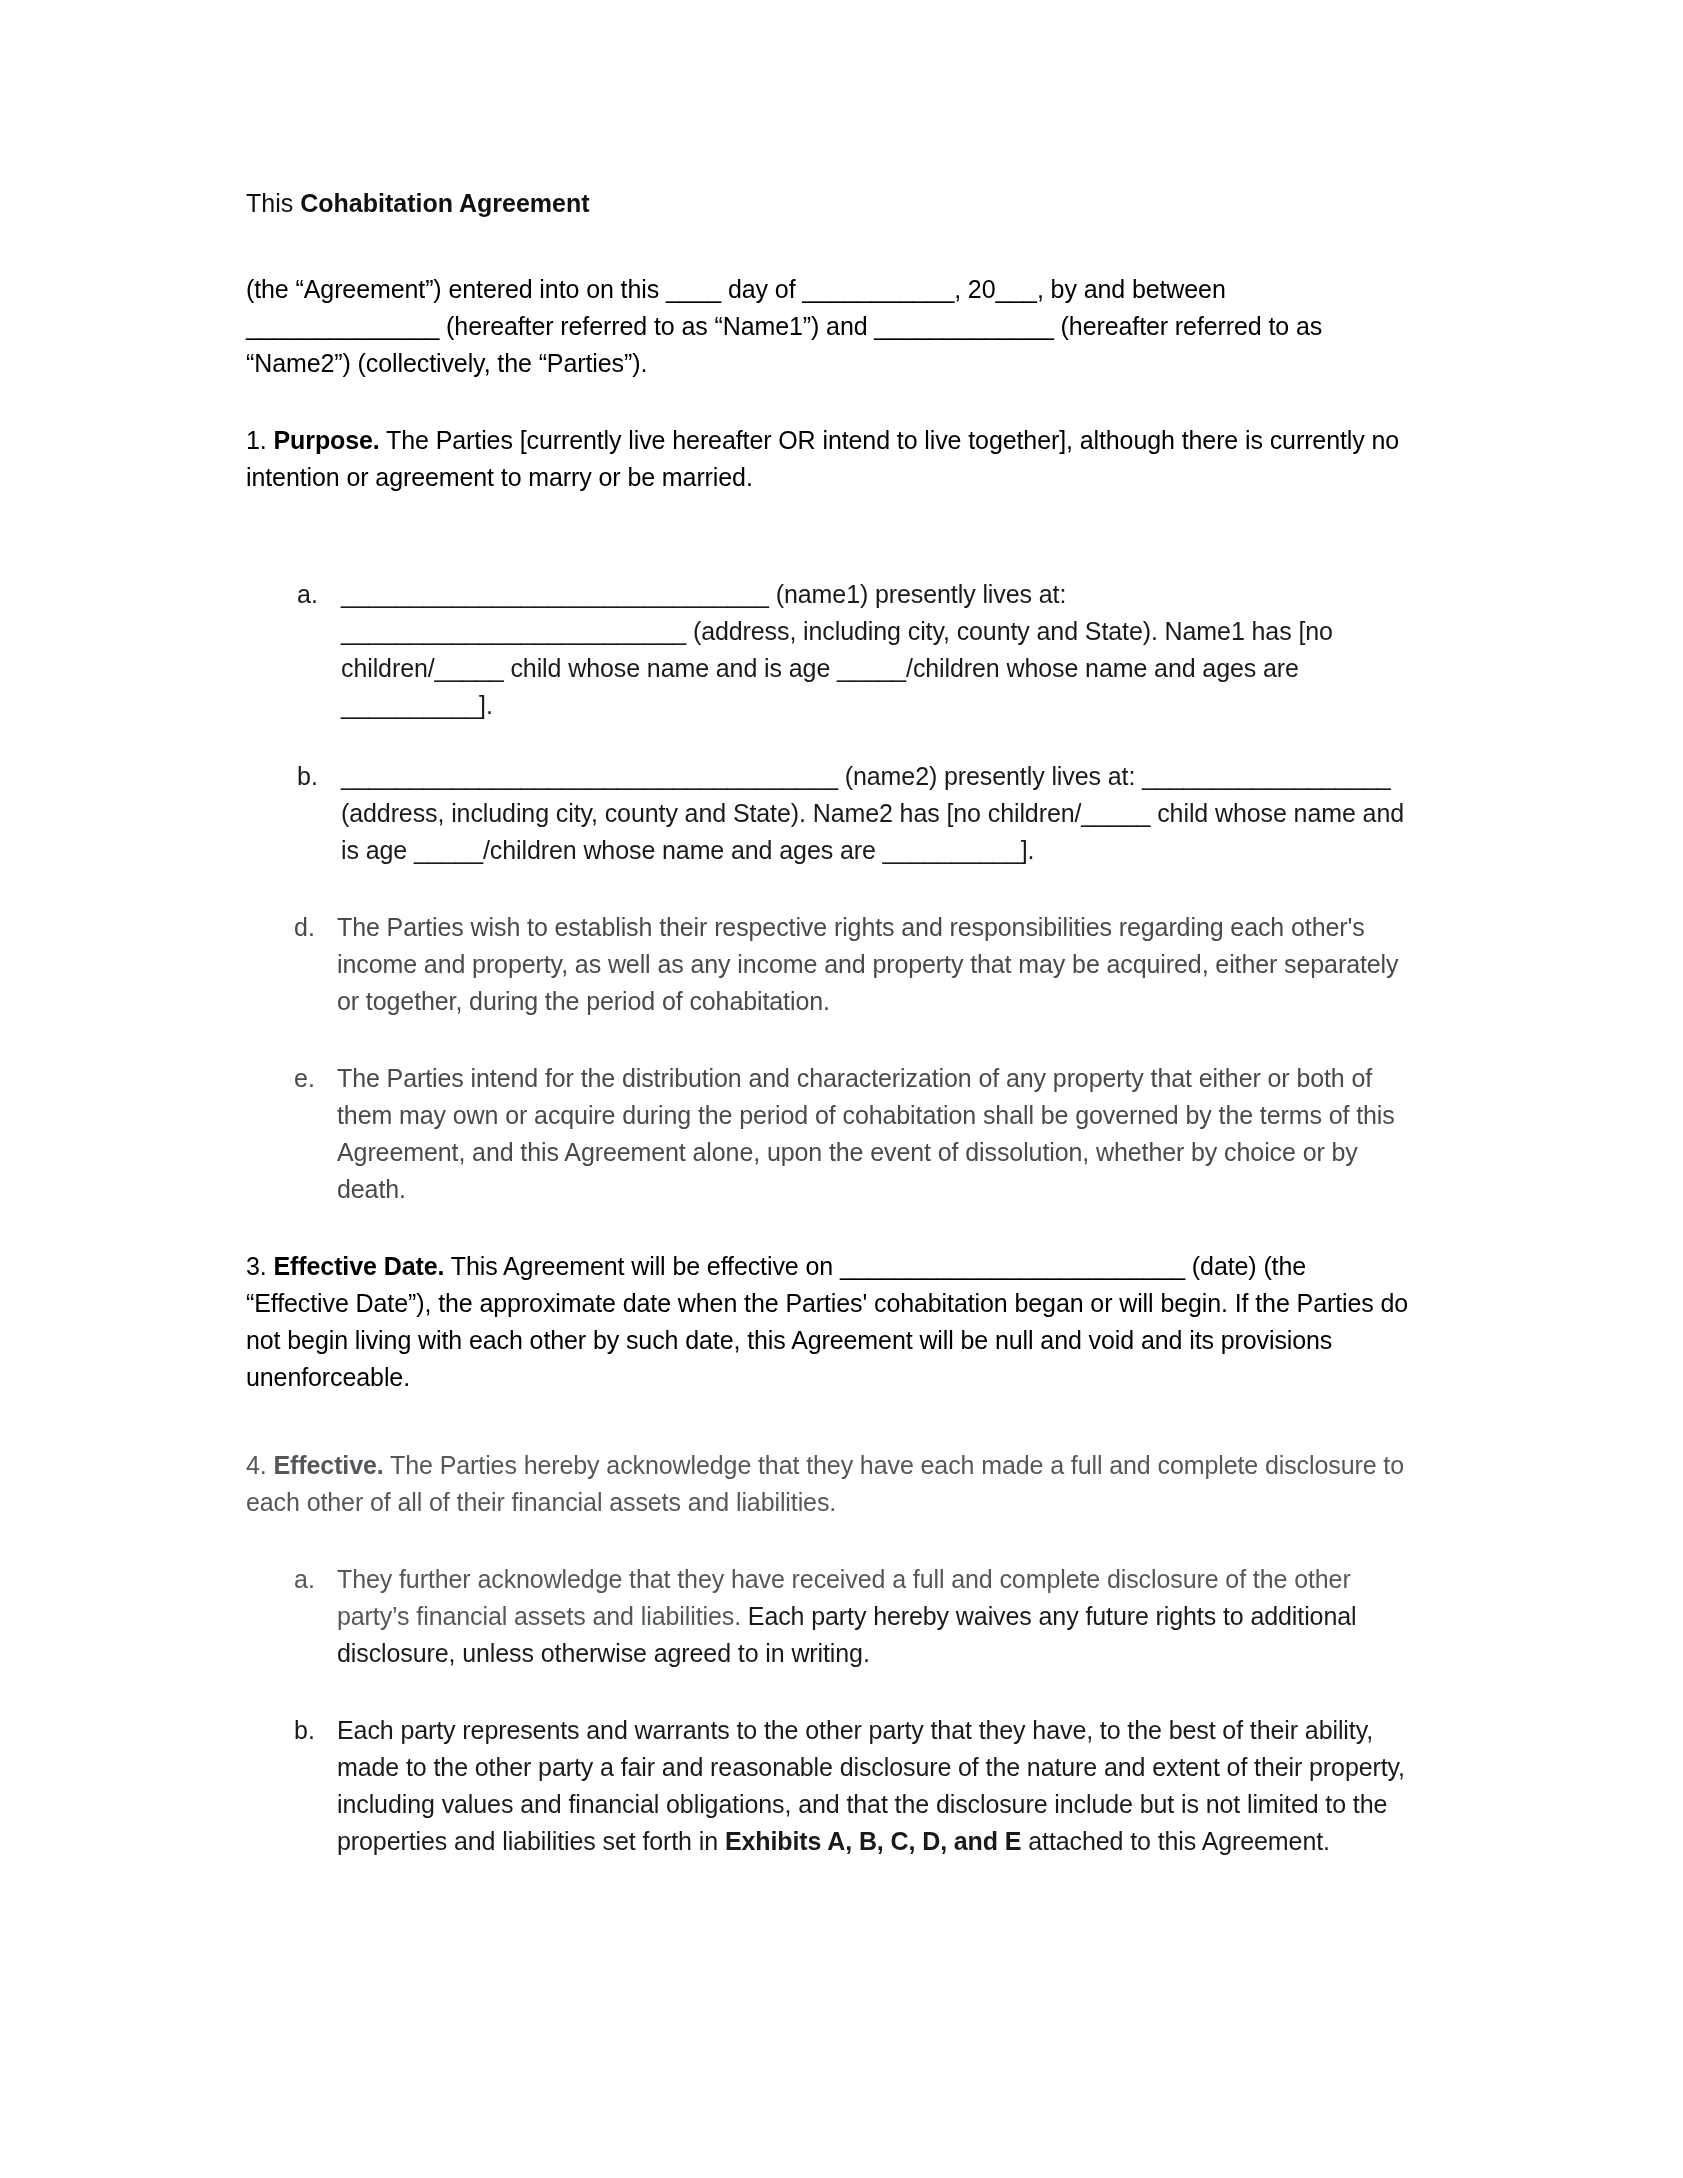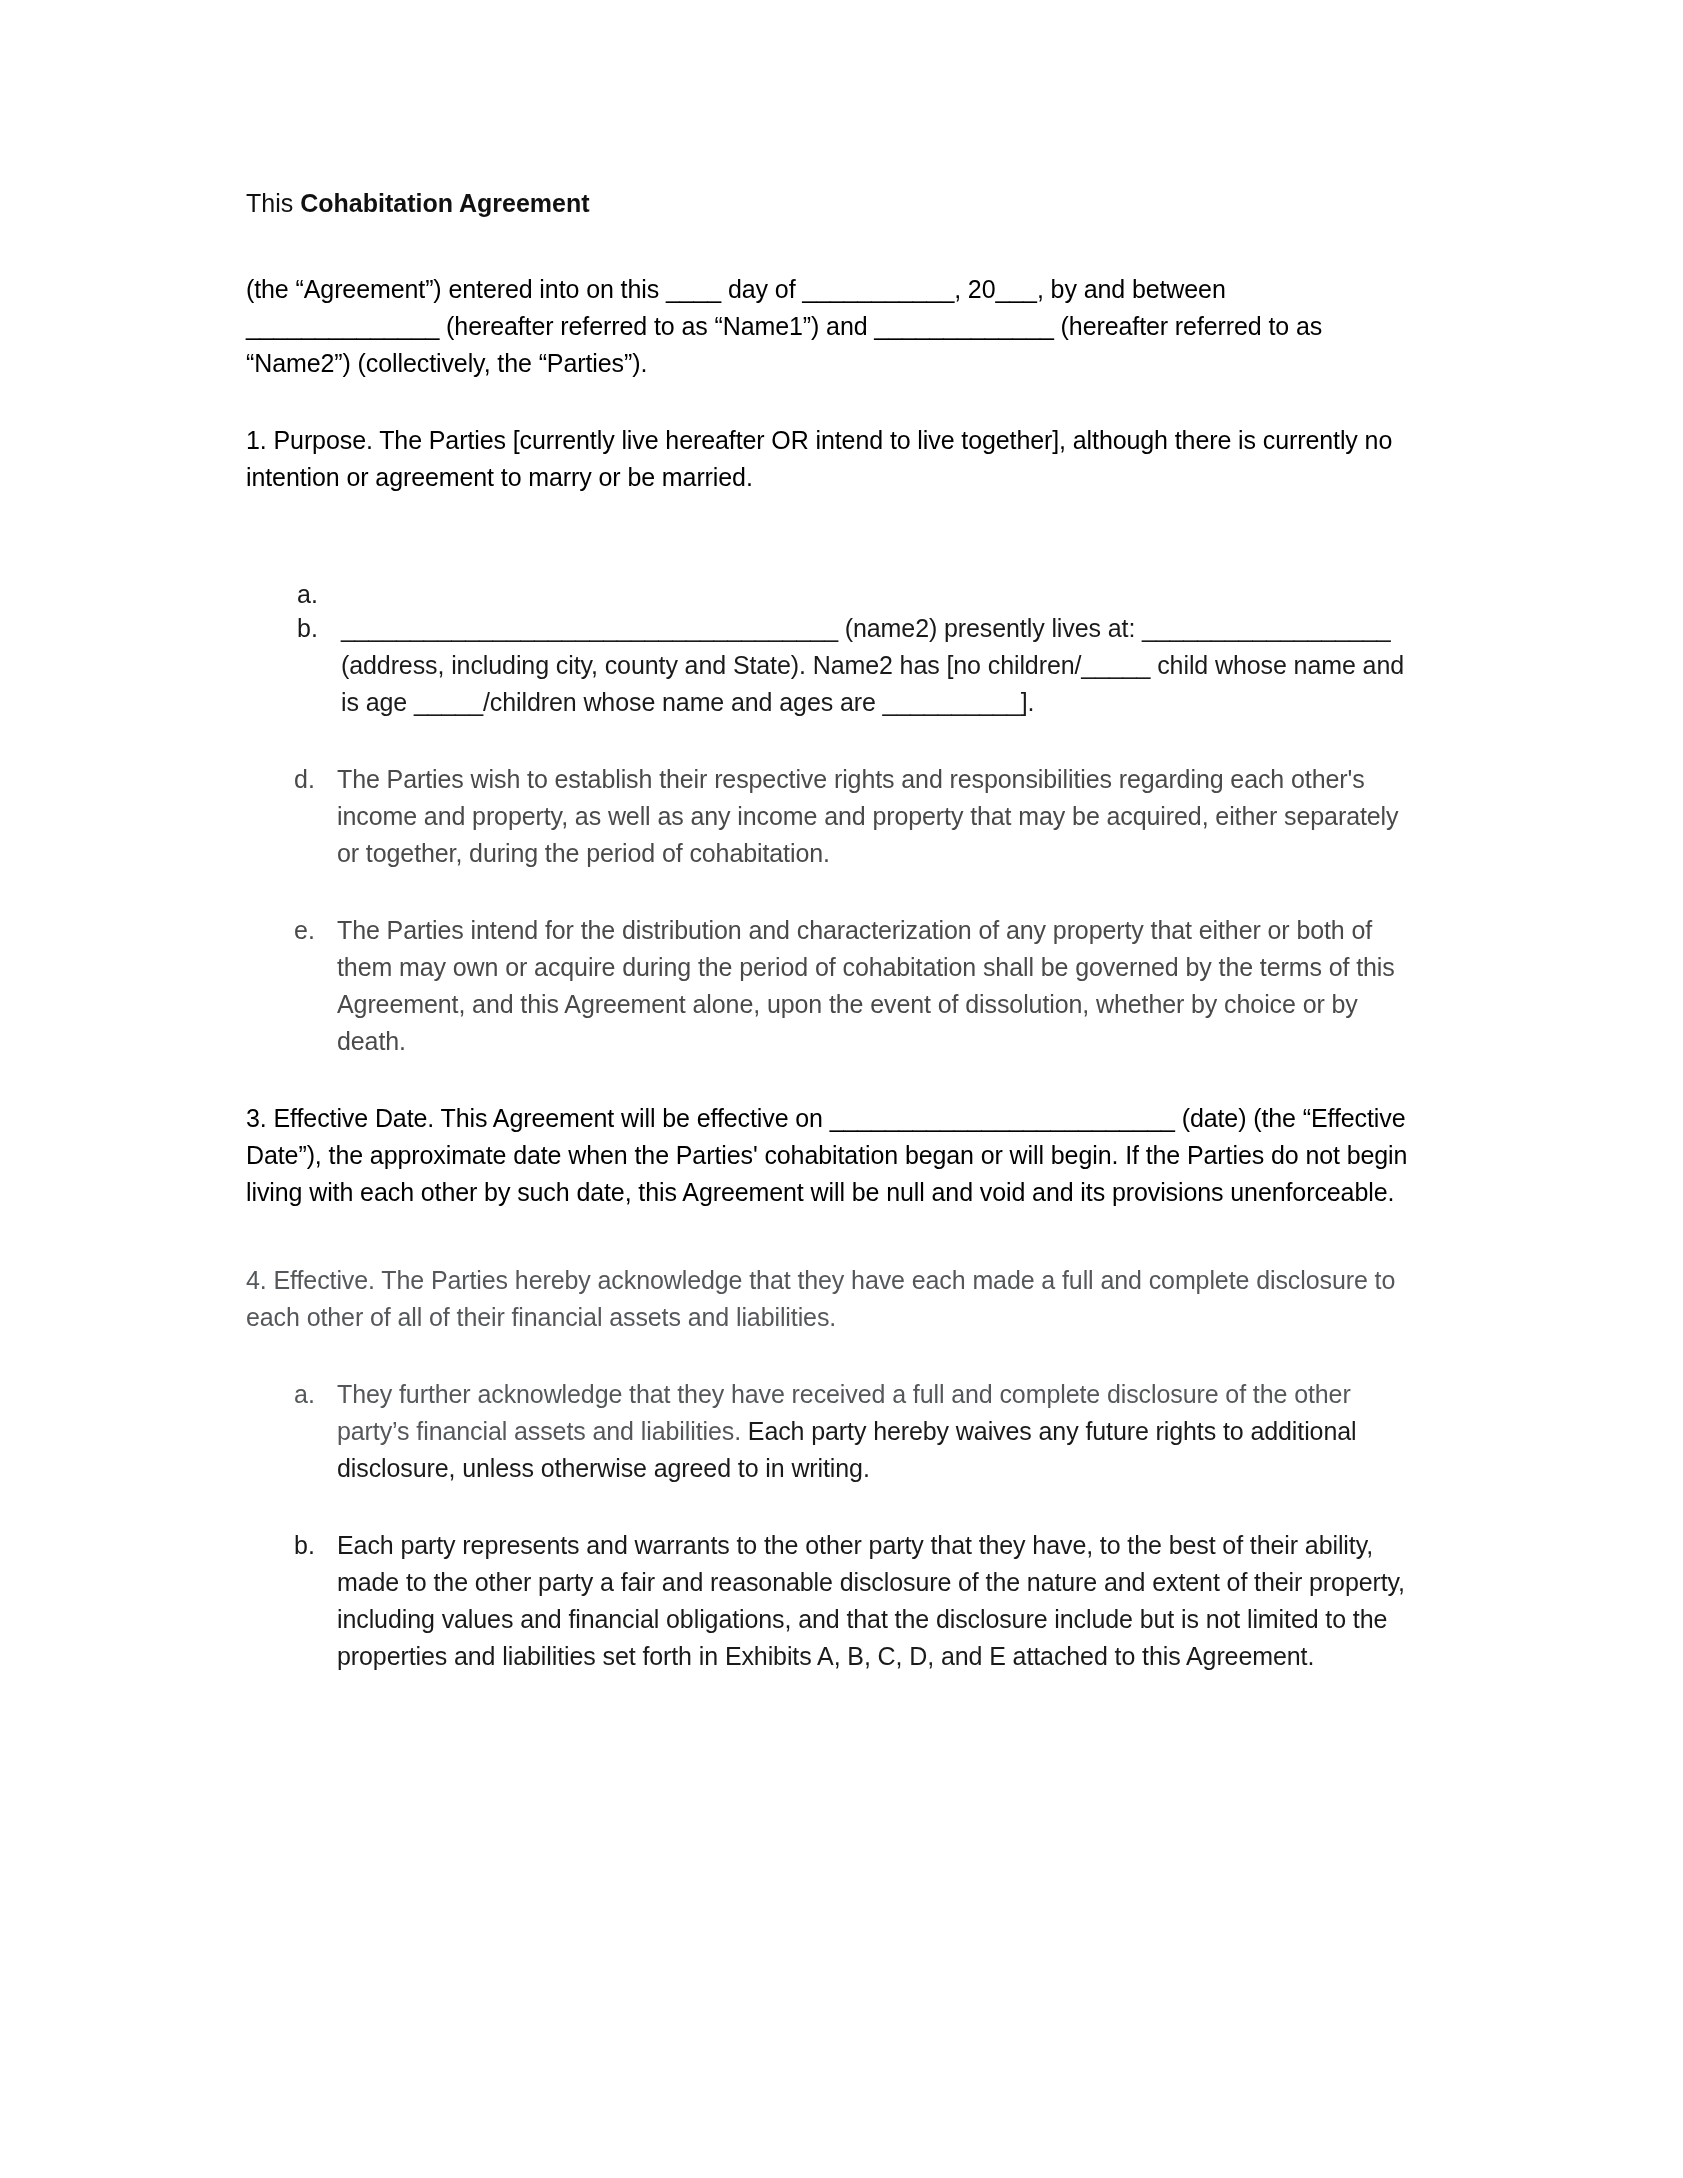--- a/index.html
+++ b/index.html
@@ -32,21 +32,21 @@
   .para {
     font-size: 25px;
     line-height: 37px;
     color: #000000;
     margin: 0;
     letter-spacing: -0.1px;
   }
   .para.gray-soft {
     color: #55585a;
   }
-  b, .b { font-weight: normal; }
+  b, .b { font-weight: bold; }
 
   .title-line {
     font-size: 25px;
     line-height: 34px;
     color: #111;
     margin: 0 0 0 0;
   }
   .title-line .strong {
     font-weight: bold;
   }
@@ -109,20 +109,21 @@
 
     <div class="gap-lg"></div>
 
 
     <div class="gap-lg"></div>
 
     <div class="alist">
 
       <div class="item">
         <span class="marker">a.</span>
+        <span class="txt">_______________________________ (name1) presently lives at: _________________________ (address, including city, county and State). Name1 has [no children/_____ child whose name and is age _____/children whose name and ages are __________].</span>
       </div>
 
       <div class="gap-md"></div>
 
       <div class="item">
         <span class="marker">b.</span>
         <span class="txt">____________________________________ (name2) presently lives at: __________________ (address, including city, county and State). Name2 has [no children/_____ child whose name and is age _____/children whose name and ages are __________].</span>
       </div>
     </div>
 

